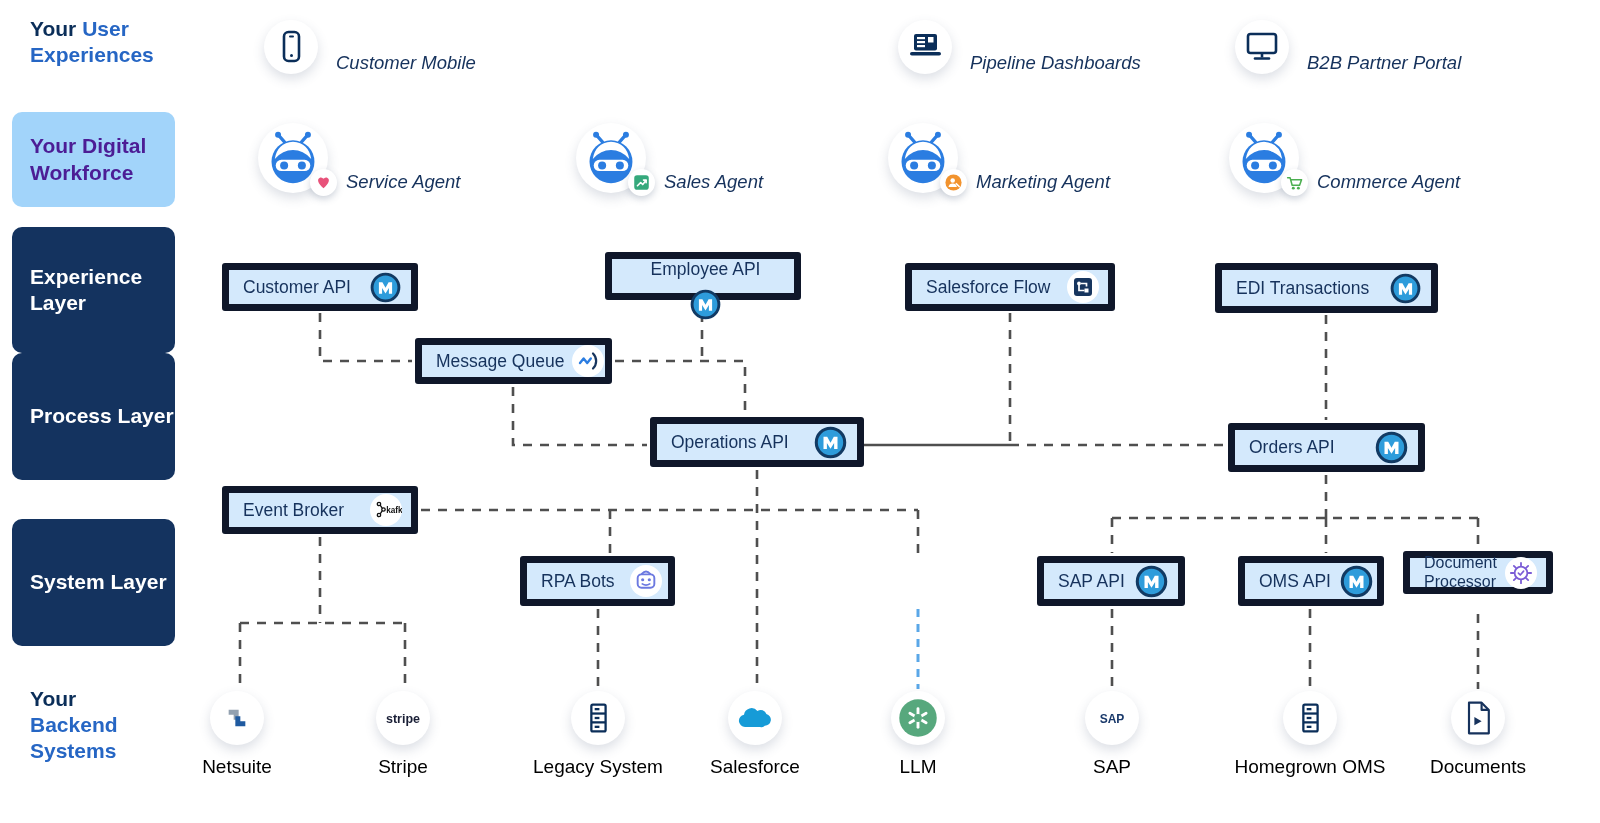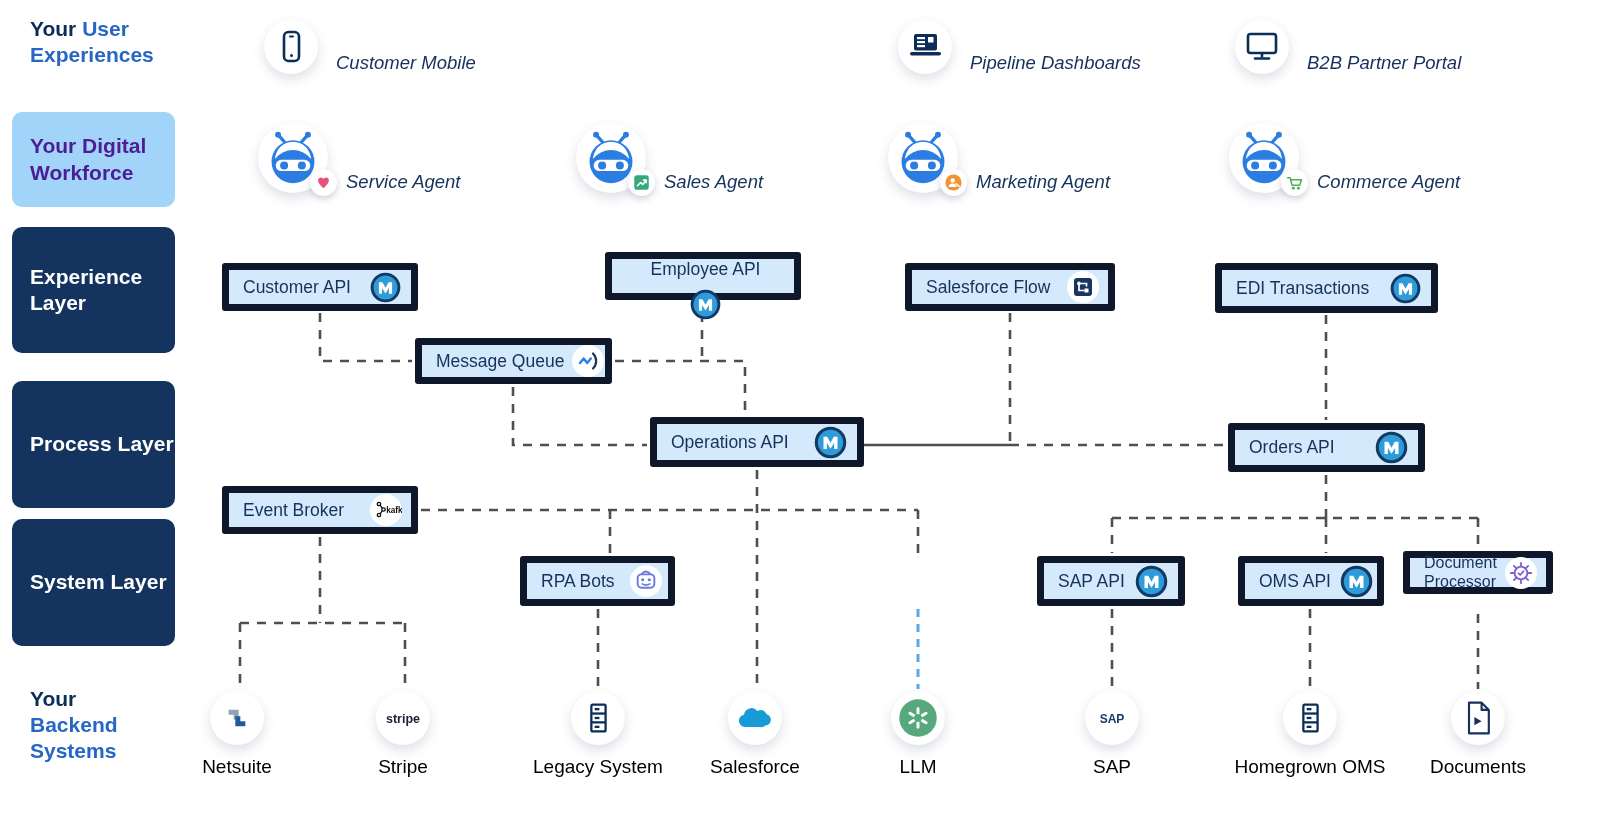--- a/index.html
+++ b/index.html
@@ -113,21 +113,21 @@
   </div>
 
   <div class="chip chip-light" style="top:112px;height:95px;">
     <span>Your Digital Workforce</span>
   </div>
 
   <div class="chip chip-dark" style="top:227px;height:126px;">
     <span>Experience Layer</span>
   </div>
 
-  <div class="chip chip-dark" style="top:381px;height:127px;">
+  <div class="chip chip-dark" style="top:353px;height:127px;">
     <span>Process Layer</span>
   </div>
 
   <div class="chip chip-dark" style="top:519px;height:127px;">
     <span>System Layer</span>
   </div>
 
   <div class="side-title" style="top:686px;width:115px;">
     <span class="t-dark">Your</span>
     <span class="t-blue">Backend Systems</span>

